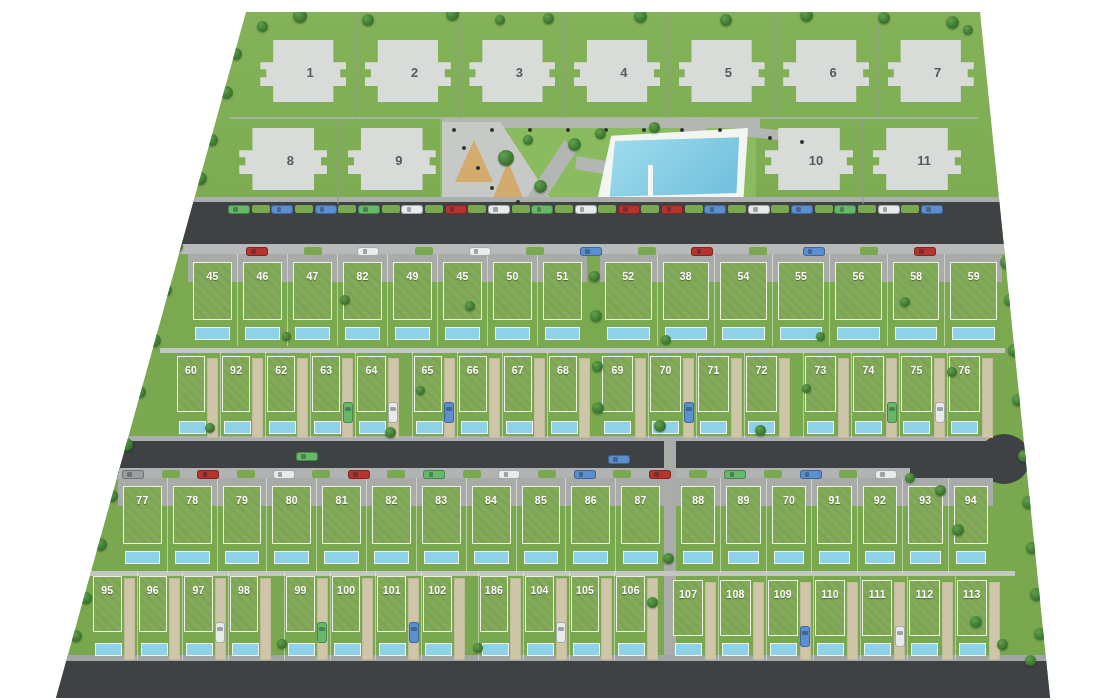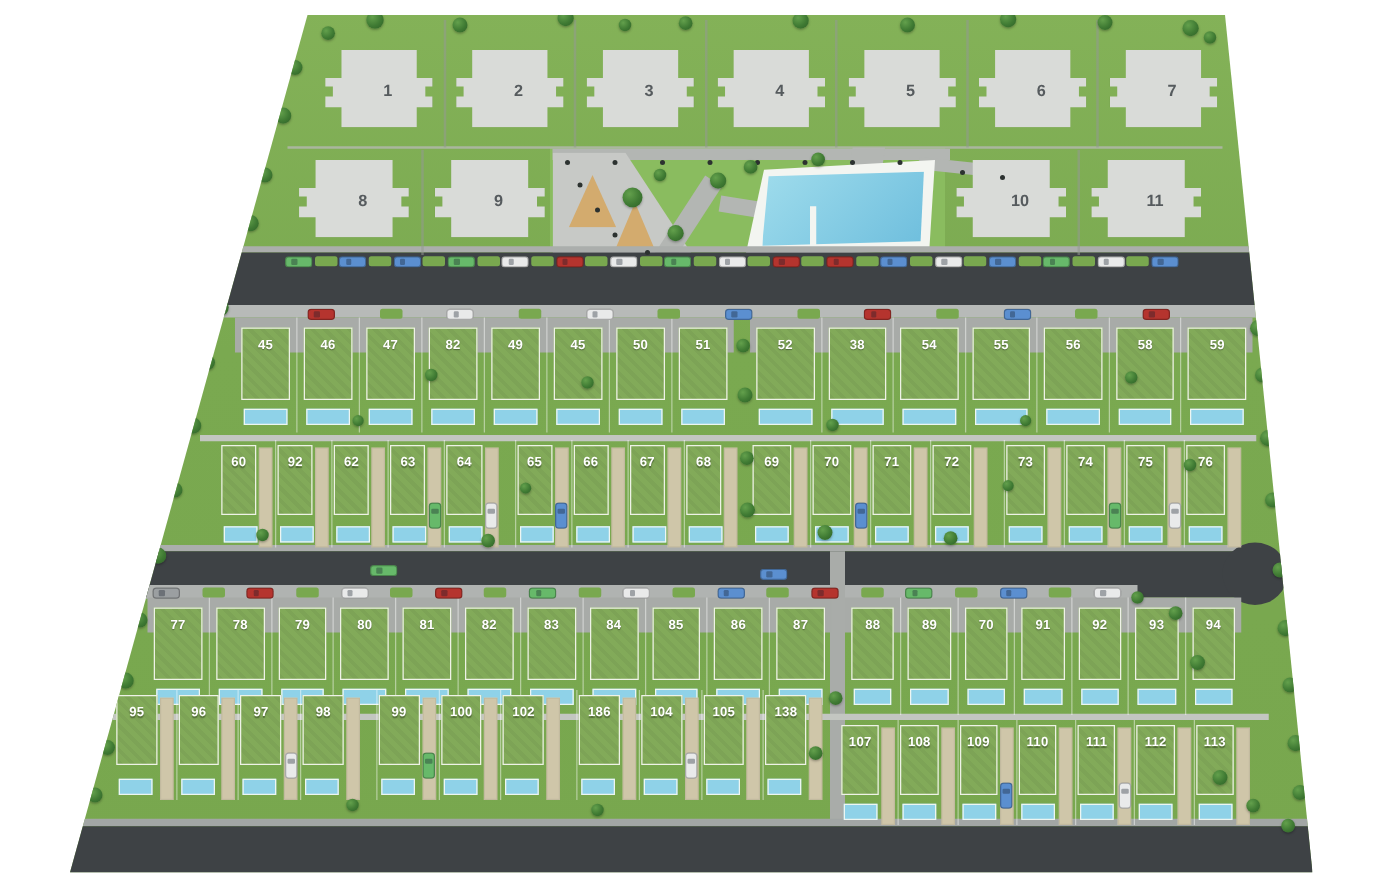--- a/index.html
+++ b/index.html
@@ -490,21 +490,21 @@
             </div>
             <div class="pool"></div>
           </div>
           <div class="cell up">
             <div class="garden">
               <span class="num">94</span>
             </div>
             <div class="pool"></div>
           </div>
         </div>
-        <div class="block down" style="left: 92px; top: 552px; width: 568px; height: 88px;">
+        <div class="block down" style="left: 92px; top: 572px; width: 568px; height: 88px;">
           <div class="cell down">
             <div class="garden">
               <span class="num">95</span>
             </div>
             <div class="drive"></div>
             <div class="pool"></div>
           </div>
           <div class="cell down">
             <div class="garden">
               <span class="num">96</span>
@@ -538,20 +538,28 @@
           </div>
           <div class="cell down">
             <div class="garden">
               <span class="num">100</span>
             </div>
             <div class="drive"></div>
             <div class="pool"></div>
           </div>
           <div class="cell down">
             <div class="garden">
+              <span class="num">101</span>
+            </div>
+            <div class="drive"></div>
+            <div class="car car-v" style="background: rgb(91, 143, 208);"></div>
+            <div class="pool"></div>
+          </div>
+          <div class="cell down">
+            <div class="garden">
               <span class="num">102</span>
             </div>
             <div class="drive"></div>
             <div class="pool"></div>
           </div>
           <div class="gapcell"></div>
           <div class="cell down">
             <div class="garden">
               <span class="num">186</span>
             </div>
@@ -568,21 +576,21 @@
           </div>
           <div class="cell down">
             <div class="garden">
               <span class="num">105</span>
             </div>
             <div class="drive"></div>
             <div class="pool"></div>
           </div>
           <div class="cell down">
             <div class="garden">
-              <span class="num">138</span>
+              <span class="num">106</span>
             </div>
             <div class="drive"></div>
             <div class="pool"></div>
           </div>
         </div>
         <div class="block down" style="left: 672px; top: 576px; width: 330px; height: 84px;">
           <div class="cell down">
             <div class="garden">
               <span class="num">107</span>
             </div>

